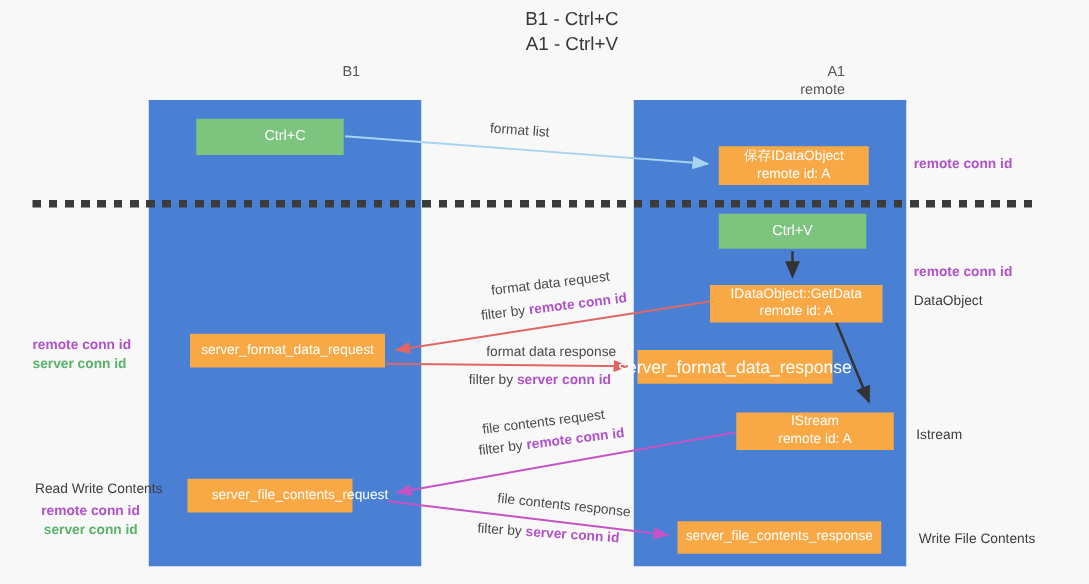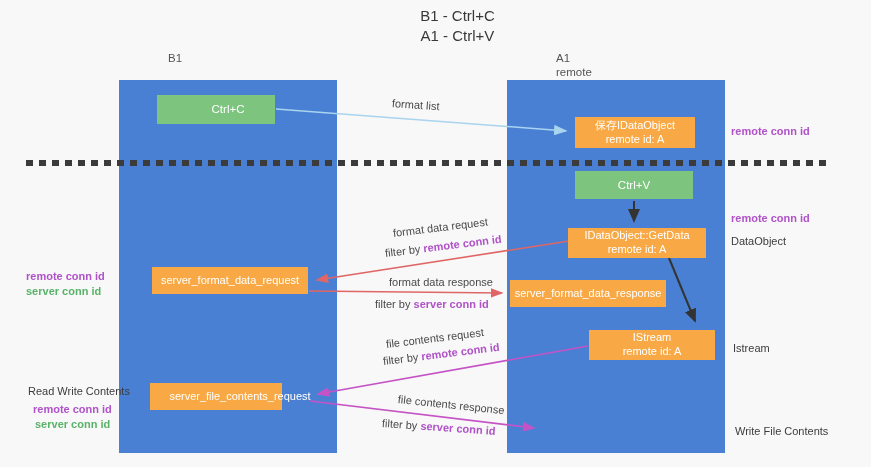--- a/index.html
+++ b/index.html
@@ -5,21 +5,21 @@
   :root{
     --background:#f8f8f8; --lane_blue:#4a80d4; --box_orange:#f8a945; --box_green:#7dc47f;
     --arrow_red:#e06666; --arrow_magenta:#c553c5; --arrow_lightblue:#a8d4ef; --arrow_black:#333333;
     --text_purple:#b052c8; --text_green:#58b368; --text_dark:#3c3c3c; --text_mid:#4a4a4a;
   }
   *{margin:0;padding:0;box-sizing:border-box;}
   html,body{background:var(--background);}
   body{font-family:"Liberation Sans",sans-serif;}
   .canvas{position:relative;width:871px;height:467px;background:var(--background);overflow:hidden;}
   .title{position:absolute;left:0;right:0;top:6px;text-align:center;font-size:15px;line-height:1.32;color:#383838;margin-left:44px;}
-  .lane-header{position:absolute;text-align:left;font-size:11.5px;line-height:1.25;color:#555;width:120px;}
+  .lane-header{position:absolute;text-align:right;font-size:11.5px;line-height:1.25;color:#555;width:120px;}
   .lane{position:absolute;top:80px;width:218px;height:373px;background:var(--lane_blue);}
   .dashline{position:absolute;left:26px;top:160px;width:801px;height:6px;
     background:repeating-linear-gradient(90deg,#3b3b3b 0 7px,transparent 7px 13px);}
   svg.wires{position:absolute;left:0;top:0;pointer-events:none;}
   .st-blue{stroke:var(--arrow_lightblue);stroke-width:1.5;}
   .st-black{stroke:var(--arrow_black);stroke-width:2;}
   .st-red{stroke:var(--arrow_red);stroke-width:1.6;}
   .st-magenta{stroke:var(--arrow_magenta);stroke-width:1.6;}
   .node{position:absolute;display:flex;align-items:center;justify-content:center;
     color:#fff;text-align:center;font-size:11.5px;line-height:1.25;}
@@ -98,35 +98,38 @@
     <div class="twoline">
       <div>IDataObject::GetData</div>
       <div>remote id: A</div>
     </div>
   </div>
 
   <div class="node orange" style="left:152px;top:267px;width:156px;height:27px;font-size:11px;">
     <span>server_format_data_request</span>
   </div>
 
-  <div class="node orange" style="left:510px;top:280px;width:156px;height:27px;font-size:11px;">
+  <div class="node orange" style="left:510px;top:280px;width:156px;height:27px;font-size:14px;">
     <span>server_format_data_response</span>
   </div>
 
   <div class="node orange" style="left:589px;top:330px;width:126px;height:30px;">
     <div class="twoline">
       <div>IStream</div>
       <div>remote id: A</div>
     </div>
   </div>
 
   <div class="node orange" style="left:150px;top:383px;width:132px;height:27px;font-size:11px;padding-left:48px;">
     <span>server_file_contents_request</span>
   </div>
 
+  <div class="node orange" style="left:542px;top:417px;width:163px;height:26px;font-size:11px;">
+    <span>server_file_contents_response</span>
+  </div>
 
   <div class="alabel" style="left:392px;top:97px;transform:rotate(4deg);">format list</div>
 
   <div class="alabel" style="left:393px;top:227px;transform:rotate(-7deg);">format data request</div>
   <div class="alabel" style="left:385px;top:247px;transform:rotate(-7deg);">
     <span>filter by </span><span class="purple">remote conn id</span>
   </div>
 
   <div class="alabel" style="left:389px;top:276px;">format data response</div>
   <div class="alabel" style="left:375px;top:298px;">

